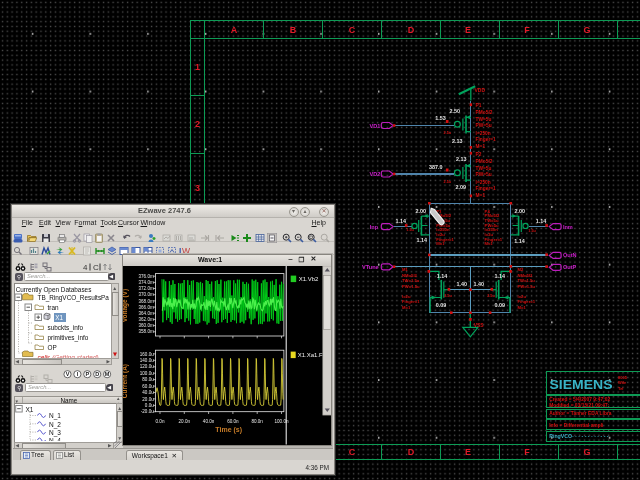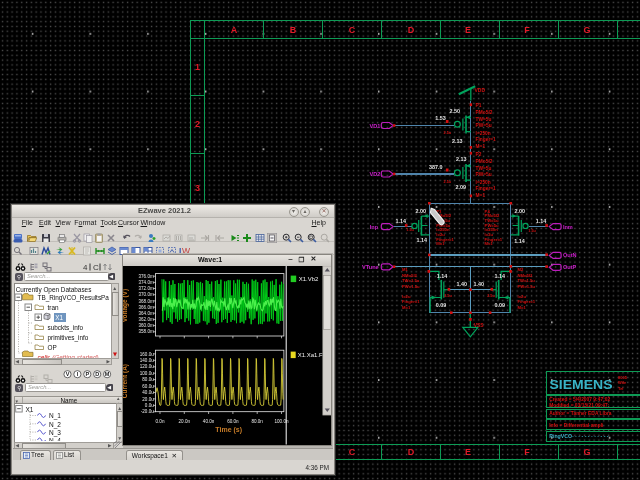--- a/index.html
+++ b/index.html
@@ -302,21 +302,21 @@
 <g fill="#d41010" font-family="Liberation Sans" font-size="4.9" font-weight="bold">
   <text x="549.2" y="401.3">Created = 5/4/2007 9:47:02</text>
   <text x="549.2" y="406.7">Modified = 03/15/21 09:47:</text>
   <text x="549.2" y="415.2">Author = Tanner EDA Libra</text>
   <text x="549.2" y="426.8">Info = Differential ampli</text>
 </g>
 <text x="549.2" y="438.3" font-family="Liberation Sans" font-size="5.2" font-weight="bold" fill="#38b2c6">RingVCO- - - - - - - - - - - -</text>
 </svg>
 <div id="win">
   <div id="title">
-      <span class="t" style="padding-right:17px">EZwave 2021.2</span>
+      <span class="t" style="padding-right:17px">EZwave 2747.6</span>
     <span class="tbtn" style="left:276.5px">▾</span>
     <span class="tbtn" style="left:288px">▴</span>
     <span class="tbtn" style="left:307px;color:#8a5a52">✕</span>
   </div>
   <div id="menubar">
     <span style="left:9.7px"><u>F</u>ile</span>
       <span style="left:27px"><u>E</u>dit</span>
     <span style="left:43.5px"><u>V</u>iew</span>
       <span style="left:62.2px">F<u>o</u>rmat</span>
     <span style="left:88.5px"><u>T</u>ools</span>

